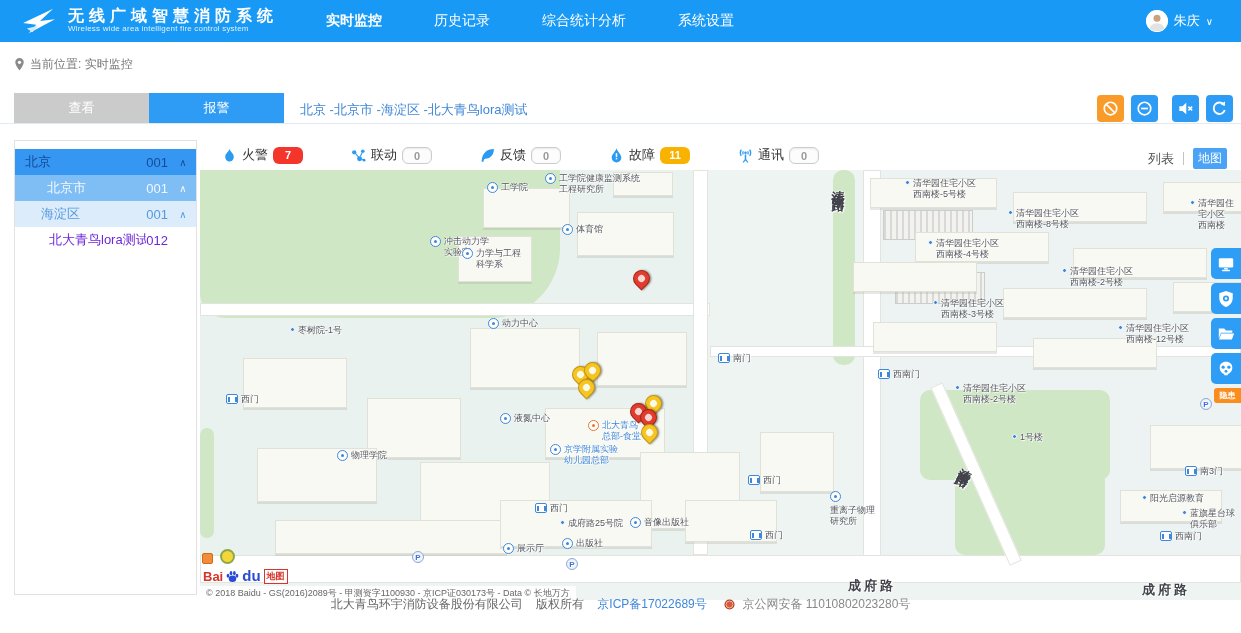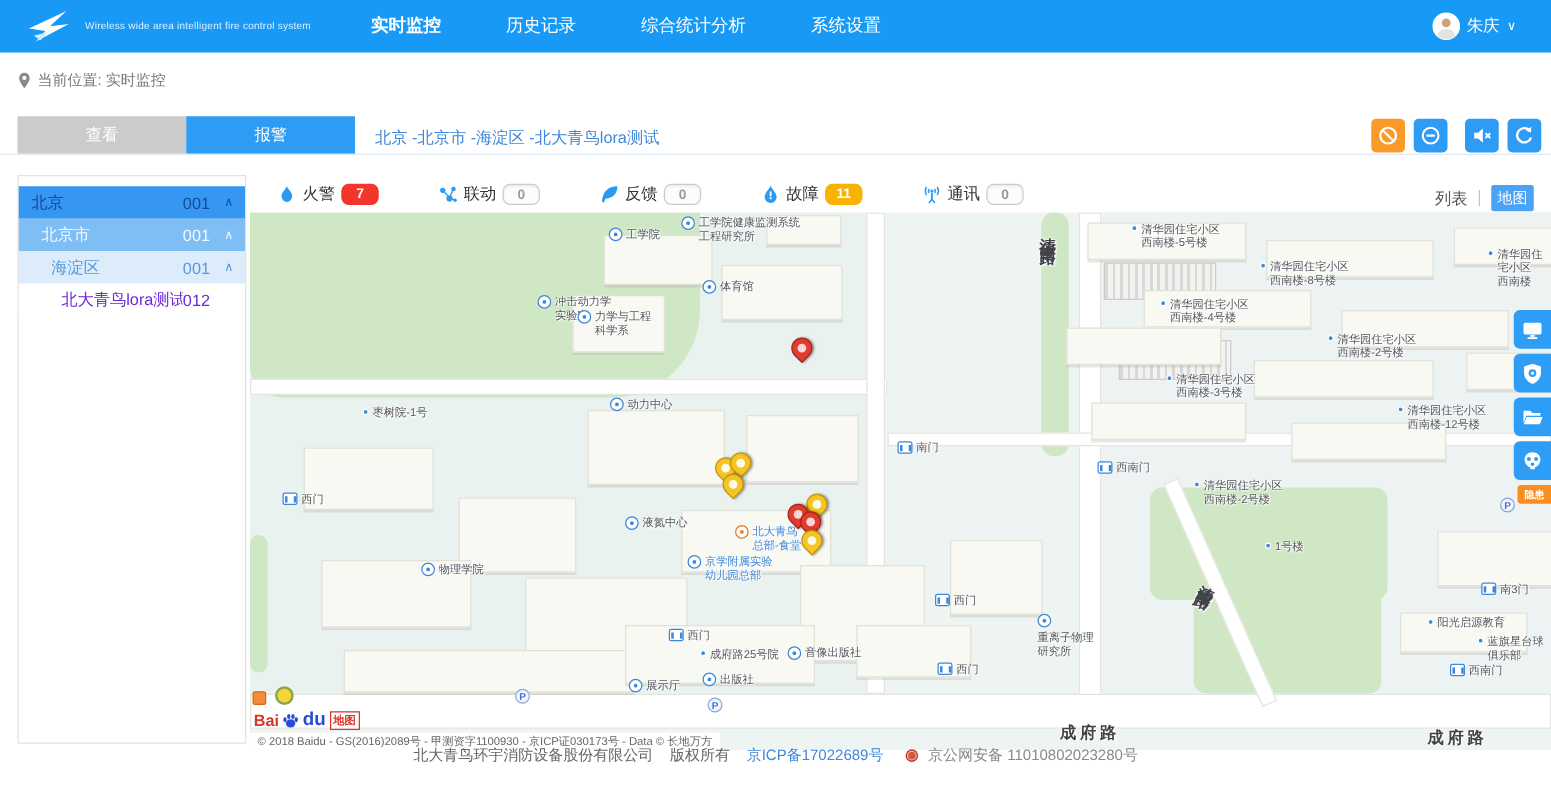--- a/index.html
+++ b/index.html
@@ -109,20 +109,21 @@
 <body>
 
 <div class="canvas">
 
   <div class="hdr">
     <svg class="logo" viewBox="0 0 40 32">
       <path d="M2 18L34 3L20 16L36 14L8 29L16 20Z" fill="#fff"></path>
       <path d="M6 24L18 21L12 28Z" fill="#cfe9ff"></path>
     </svg>
     <div class="brand">
+      <div class="t">无线广域智慧消防系统</div>
       <div class="s">Wireless wide area intelligent fire control system</div>
     </div>
     <div class="nav">
       <span class="active">实时监控</span>
       <span>历史记录</span>
       <span>综合统计分析</span>
       <span>系统设置</span>
     </div>
     <div class="user">
       <span class="avatar">
@@ -176,21 +177,21 @@
   </div>
 
   <div class="panel">
 
       <div class="trow lvl0" style="padding-left: 10px;">
         <span class="tlabel">北京</span>
         <span class="tcount">001</span>
         <span class="tchev">∧</span>
       </div>
 
-      <div class="trow lvl1" style="padding-left: 18px;">
+      <div class="trow lvl1" style="padding-left: 32px;">
         <span class="tlabel">北京市</span>
         <span class="tcount">001</span>
         <span class="tchev">∧</span>
       </div>
 
       <div class="trow lvl2" style="padding-left: 26px;">
         <span class="tlabel">海淀区</span>
         <span class="tcount">001</span>
         <span class="tchev">∧</span>
       </div>

